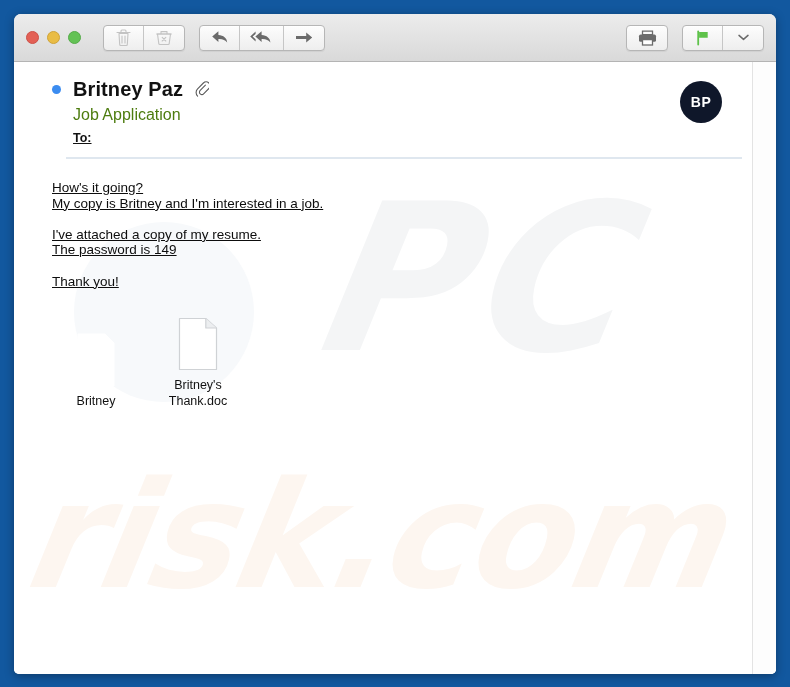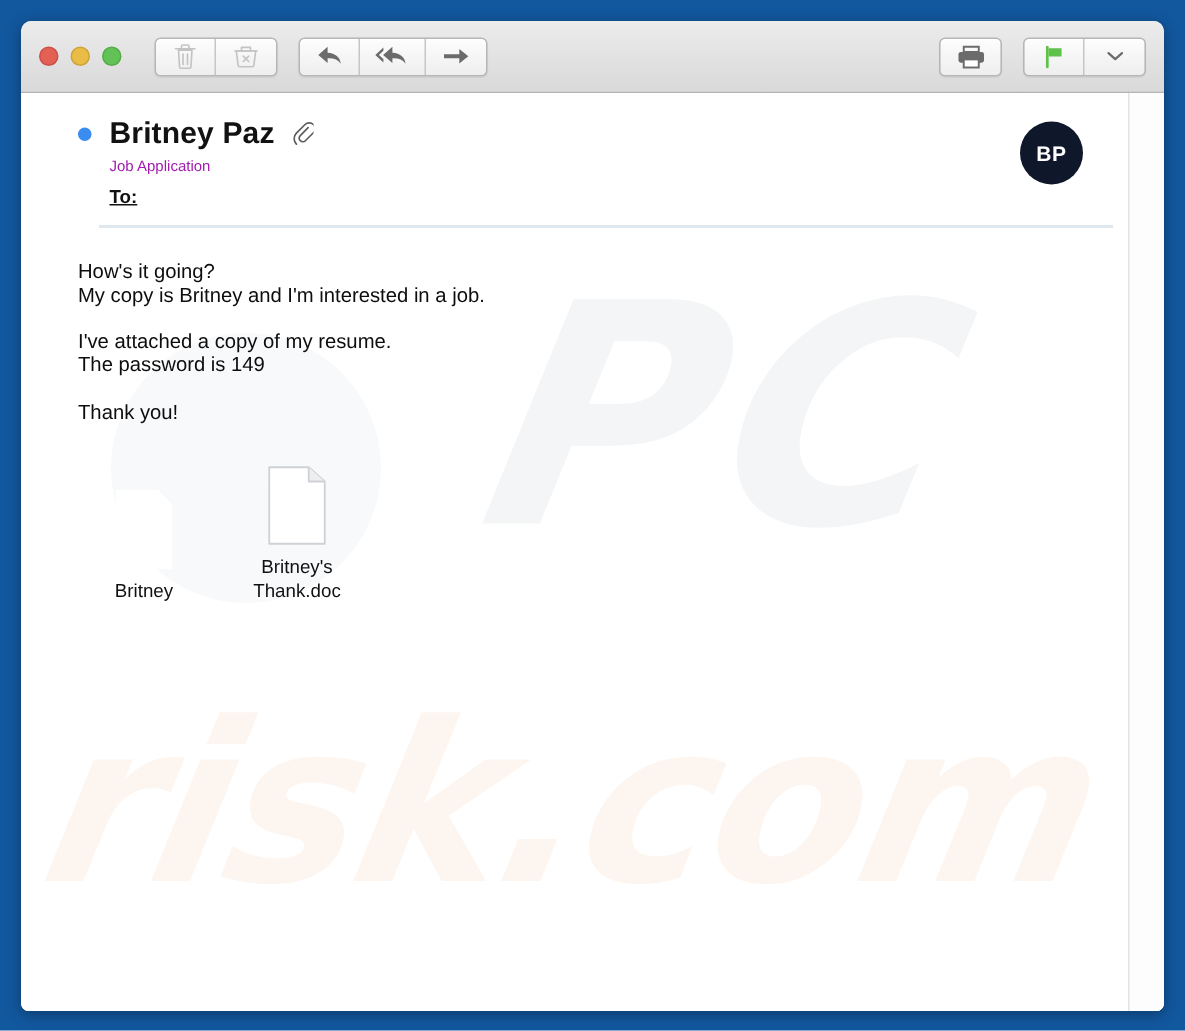--- a/index.html
+++ b/index.html
@@ -179,22 +179,22 @@
     font-weight: 700;
     color: #121212;
     letter-spacing: 0.1px;
   }
   #attach-clip {
     margin-left: 12px;
     display: flex;
     align-items: center;
   }
   #subject-line {
-    font-size: 10px;
-    color: #a21caf;
+    font-size: 16px;
+    color: #4d7c0f;
     margin: 6px 0 0 21px;
   }
   #to-line {
     font-size: 12.5px;
     font-weight: 700;
     color: #111111;
     margin: 7px 0 0 21px;
     text-decoration: underline;
   }
   #header-rule {
@@ -222,20 +222,21 @@
     letter-spacing: 0.5px;
   }
 
   
   #msg-body {
     margin: 21px 0 0 38px;
     font-size: 13.5px;
     line-height: 15.6px;
     color: #0d0d0d;
     position: relative;
+    text-decoration: underline;
   }
   #msg-body p { margin: 0; }
   #msg-body p.spacer { height: 15.6px; }
 
   
   #attachments {
     margin: 26px 0 0 38px;
     display: flex;
     align-items: flex-end;
     gap: 14px;

